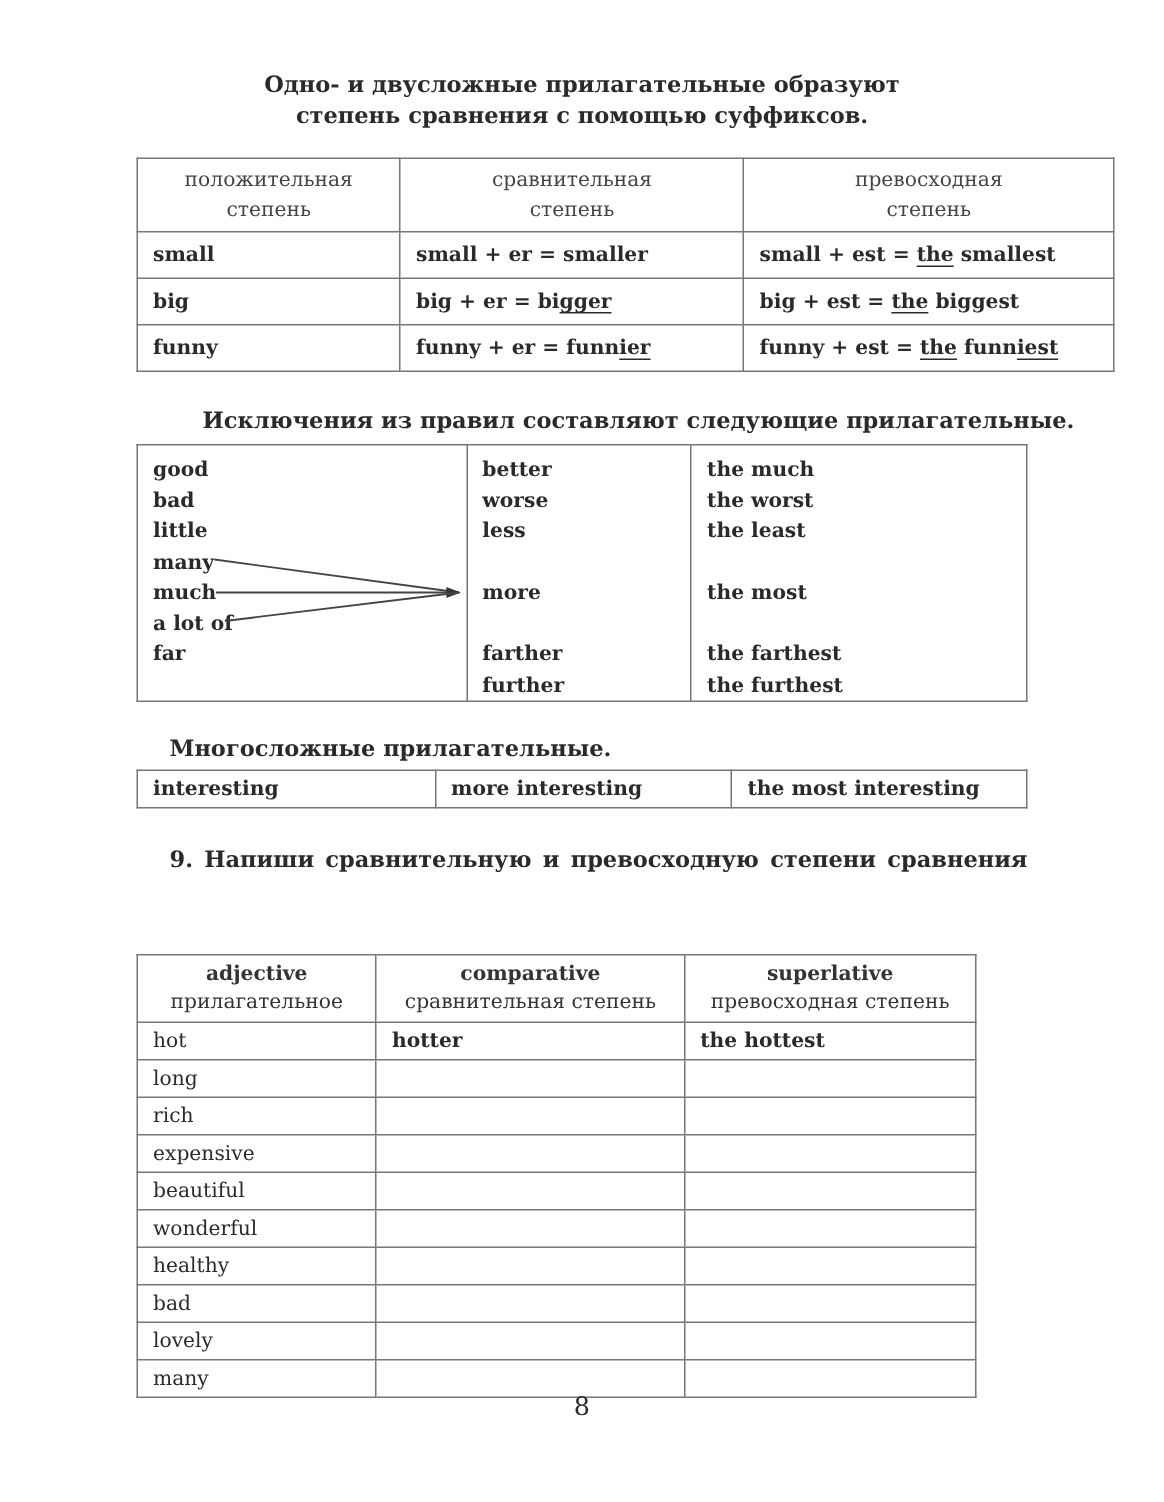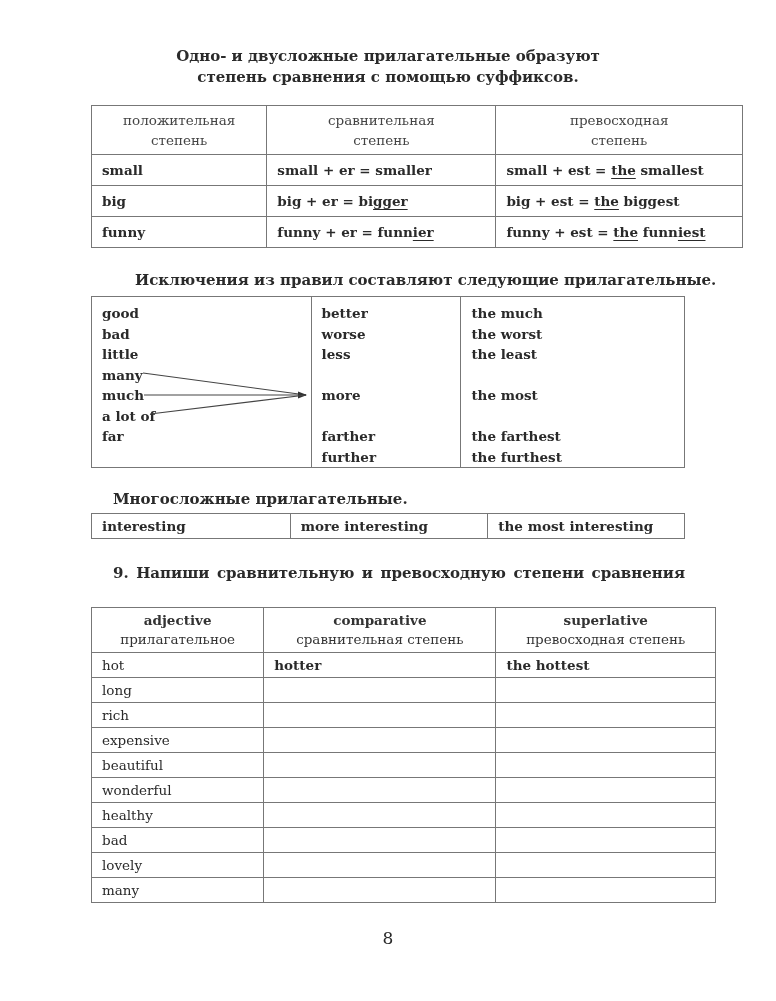--- a/index.html
+++ b/index.html
@@ -124,21 +124,21 @@
     <td>more interesting</td>
     <td>the most interesting</td>
   </tr>
 </tbody>
   </table>
 
 <div class="abs" style="left:91px; top:563px; width:594px; font-weight:bold; font-size:15px; line-height:21px;">
   <div style="padding-left:22px; text-align:justify; text-align-last:justify;">9. Напиши сравнительную и превосходную степени сравнения</div>
 </div>
 
-<table class="t4" style="left:91px; top:607px; width:625px;border-radius:32px;">
+<table class="t4" style="left:91px; top:636px; width:560px;border-radius:32px;">
   <colgroup>
       <col style="width:164px">
       <col style="width:221px">
       <col style="width:209px">
     </colgroup>
   <tbody>
       <tr>
     <th><b>adjective</b><br><span>прилагательное</span></th>
     <th><b>comparative</b><br><span>сравнительная степень</span></th>
     <th><b>superlative</b><br><span>превосходная степень</span></th>

